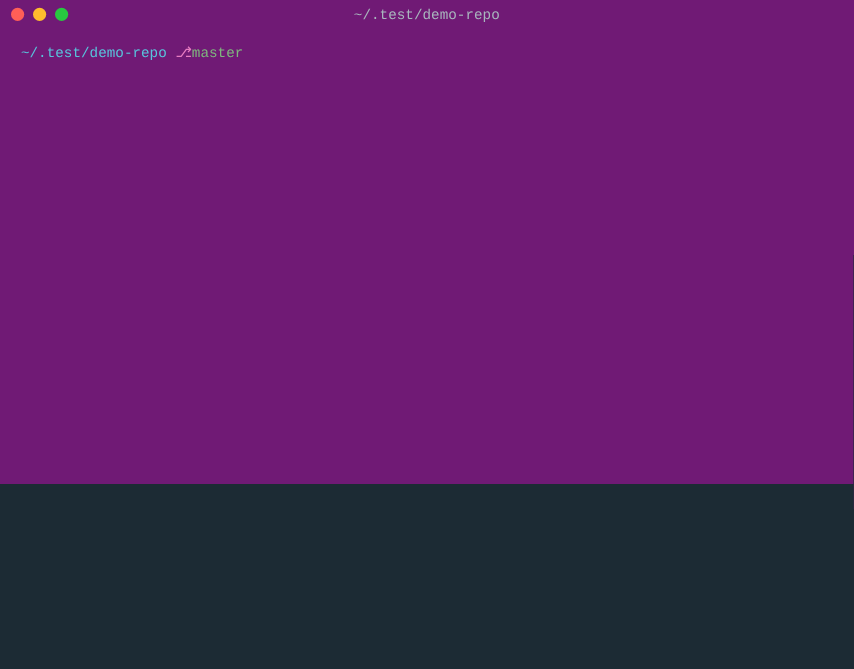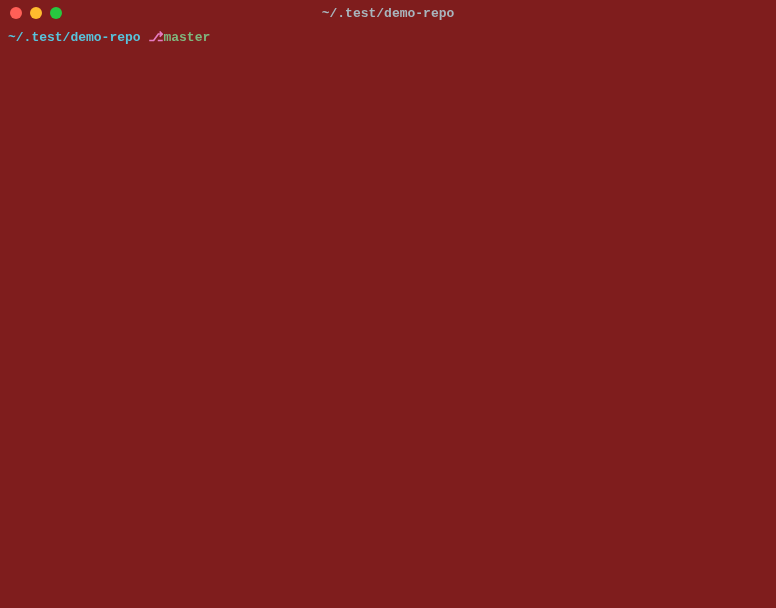--- a/index.html
+++ b/index.html
@@ -7,24 +7,23 @@
     padding: 0;
     width: 776px;
     height: 608px;
     background: #1c2b34;
     font-family: Menlo, Monaco, "Courier New", monospace;
     font-size: 13px;
     overflow: hidden;
   }
   .window {
     width: 776px;
-    height: 608px;
-    background: #7f1d1d;
+    height: 440px;
+    background: #701a75;
     position: relative;
-    font-weight: bold;
   }
   .titlebar {
     height: 26px;
     display: flex;
     align-items: center;
     position: relative;
   }
   .traffic-lights {
     display: flex;
     gap: 8px;
@@ -41,23 +40,24 @@
   .title {
     position: absolute;
     left: 0;
     right: 0;
     text-align: center;
     color: #a8b5bd;
     font-size: 13px;
     pointer-events: none;
   }
   .terminal-body {
-    padding: 4px 8px;
+    padding: 4px 19px;
     line-height: 16px;
     font-size: 13px;
+    margin-top: 11px;
   }
   .line {
     white-space: pre;
   }
   .cwd { color: #58c4dc; }
   .sep { color: #5d6f79; }
   .branch-icon { color: #e77cc1; }
   .branch { color: #7fb77e; }
   .prompt-sym { color: #6fbf73; margin-right: 6px; }
   .cmd { color: #d8dee4; }

